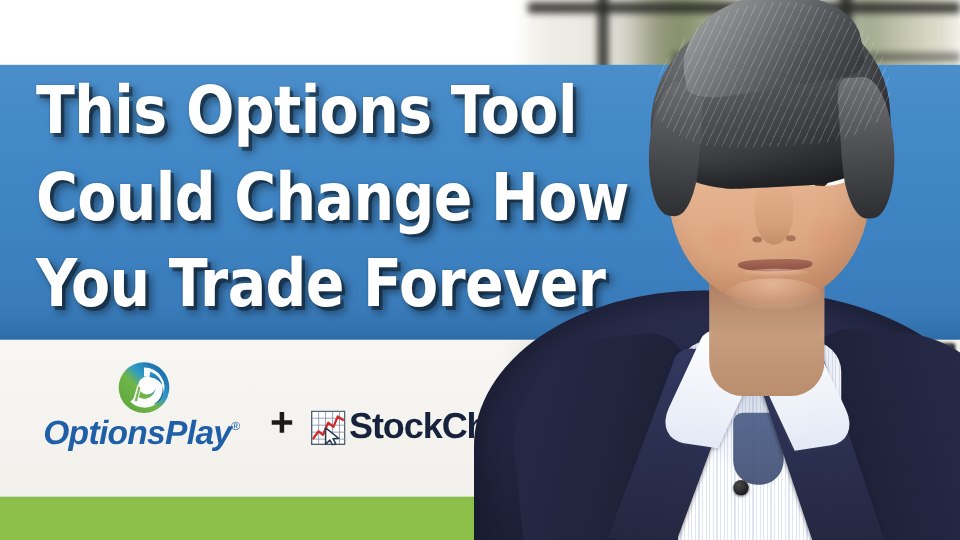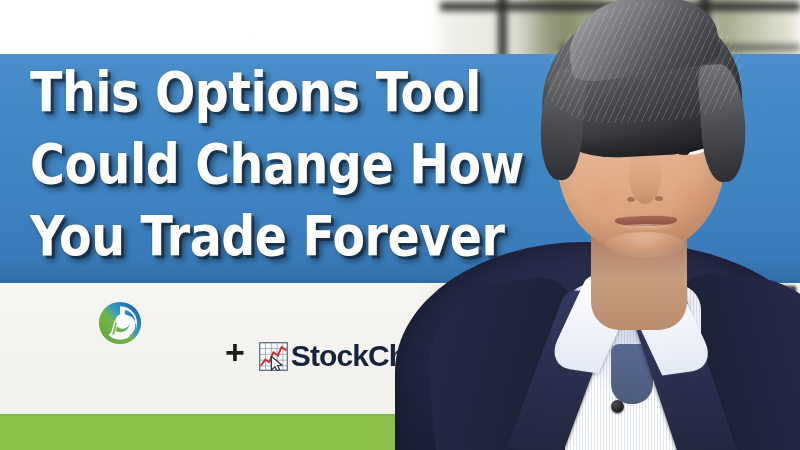--- a/index.html
+++ b/index.html
@@ -632,20 +632,21 @@
             </linearGradient>
           </defs>
           <circle cx="50" cy="50" r="48" fill="url(#opRing)"></circle>
           <path d="M50 12 a38 38 0 1 1 -26 65 l12 -12 a21 21 0 1 0 14 -36 z" fill="#ffffff" opacity="0.97"></path>
           <path d="M62 20 a34 34 0 0 1 6 62 a26 26 0 0 0 -8 -51 z" fill="url(#opCres)"></path>
           <circle cx="56" cy="46" r="17" fill="#ffffff"></circle>
           <path d="M56 29 a17 17 0 0 1 0 34 a13 13 0 0 0 0 -34 z" fill="#14569B"></path>
           <path d="M38 44 l-10 34 l10 0 l7 -28 z" fill="#ffffff"></path>
           <path d="M40 46 l-8 30 l5 0 l6 -25 z" fill="#6FB54A" opacity=".9"></path>
         </svg>
+        <div class="op-word"><span>OptionsPlay</span><span class="reg">®</span></div>
       </div>
 
       <div class="plus">+</div>
 
       <div class="stockcharts">
         <svg class="sc-mark" viewBox="0 0 40 40">
           <rect x="1" y="1" width="38" height="38" fill="#ffffff" stroke="#4d5d73" stroke-width="1.6"></rect>
           <g stroke="#7b8aa0" stroke-width="0.9">
             <line x1="1" y1="9" x2="39" y2="9"></line>
             <line x1="1" y1="17" x2="39" y2="17"></line>

